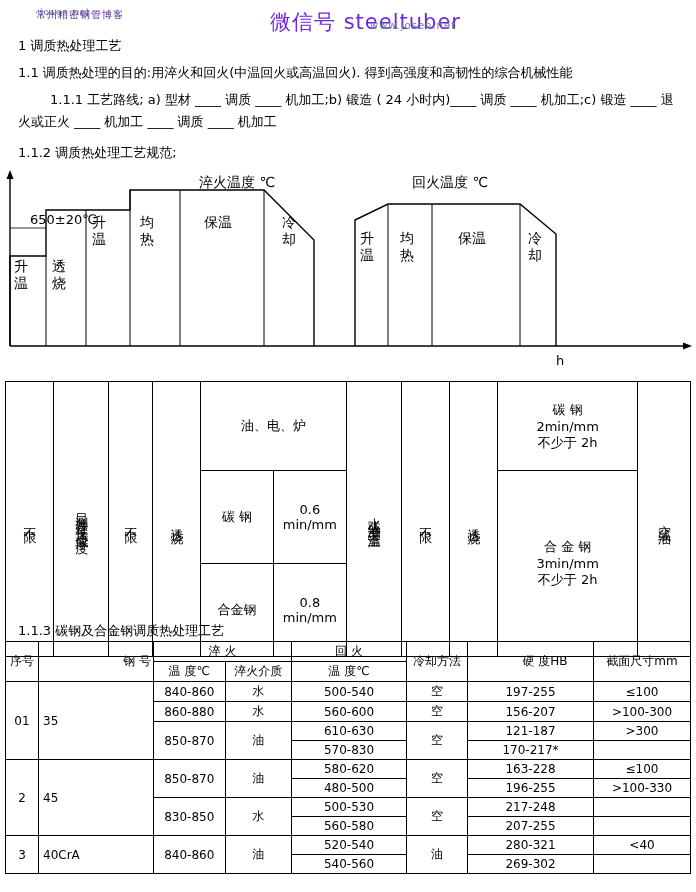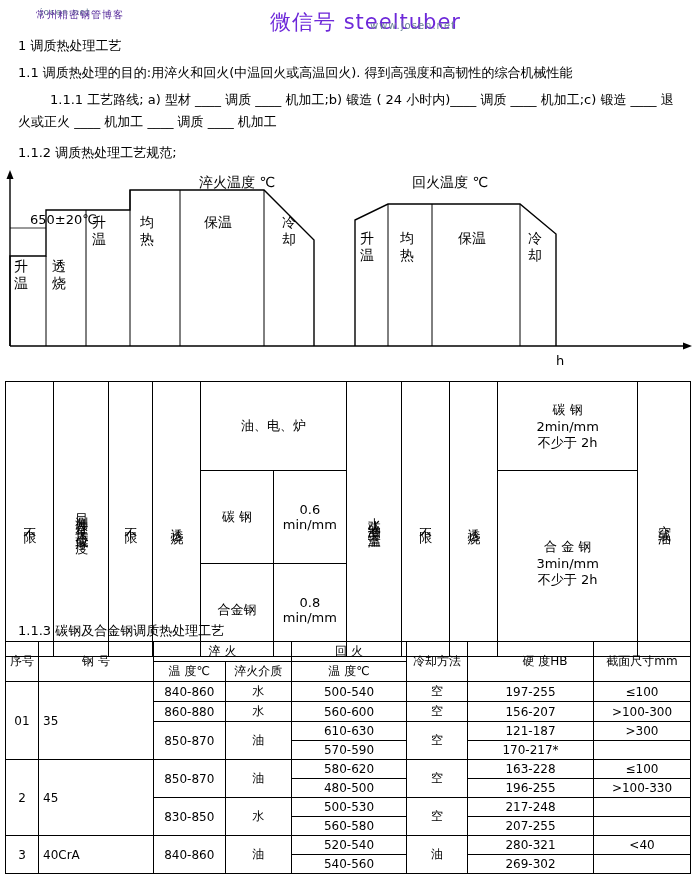--- a/index.html
+++ b/index.html
@@ -131,21 +131,21 @@
   </tr>
 </tbody>
   </table>
 
 <div class="line txt" style="top:621px;">1.1.3   碳钢及合金钢调质热处理工艺</div>
 
 <table class="t2">
   <thead>
     <tr>
       <td rowspan="2" style="width:28px;">序号</td>
-      <td rowspan="2" style="width:110px;">钢  号</td>
+      <td rowspan="2" style="width:110px;text-align:right;">钢  号</td>
       <td colspan="2" style="width:150px;">淬  火</td>
       <td colspan="1" style="width:110px;">回  火</td>
       <td rowspan="2" style="width:56px;">冷却方法</td>
       <td rowspan="2" style="width:92px;padding-left:31px;">硬 度HB</td>
       <td rowspan="2" style="width:92px;">截面尺寸mm</td>
     </tr>
     <tr>
       <td>温 度℃</td>
       <td>淬火介质</td>
       <td>温 度℃</td>
@@ -172,21 +172,21 @@
       </tr>
       <tr>
         <td rowspan="2">850-870</td>
         <td rowspan="2">油</td>
         <td>610-630</td>
         <td rowspan="2">空</td>
         <td>121-187</td>
         <td>&gt;300</td>
       </tr>
       <tr>
-        <td>570-590</td>
+        <td>570-830</td>
         <td>170-217*</td>
         <td></td>
       </tr>
       <tr>
         <td rowspan="4">2</td>
         <td rowspan="4" class="l">45</td>
         <td rowspan="2">850-870</td>
         <td rowspan="2">油</td>
         <td>580-620</td>
         <td rowspan="2">空</td>

